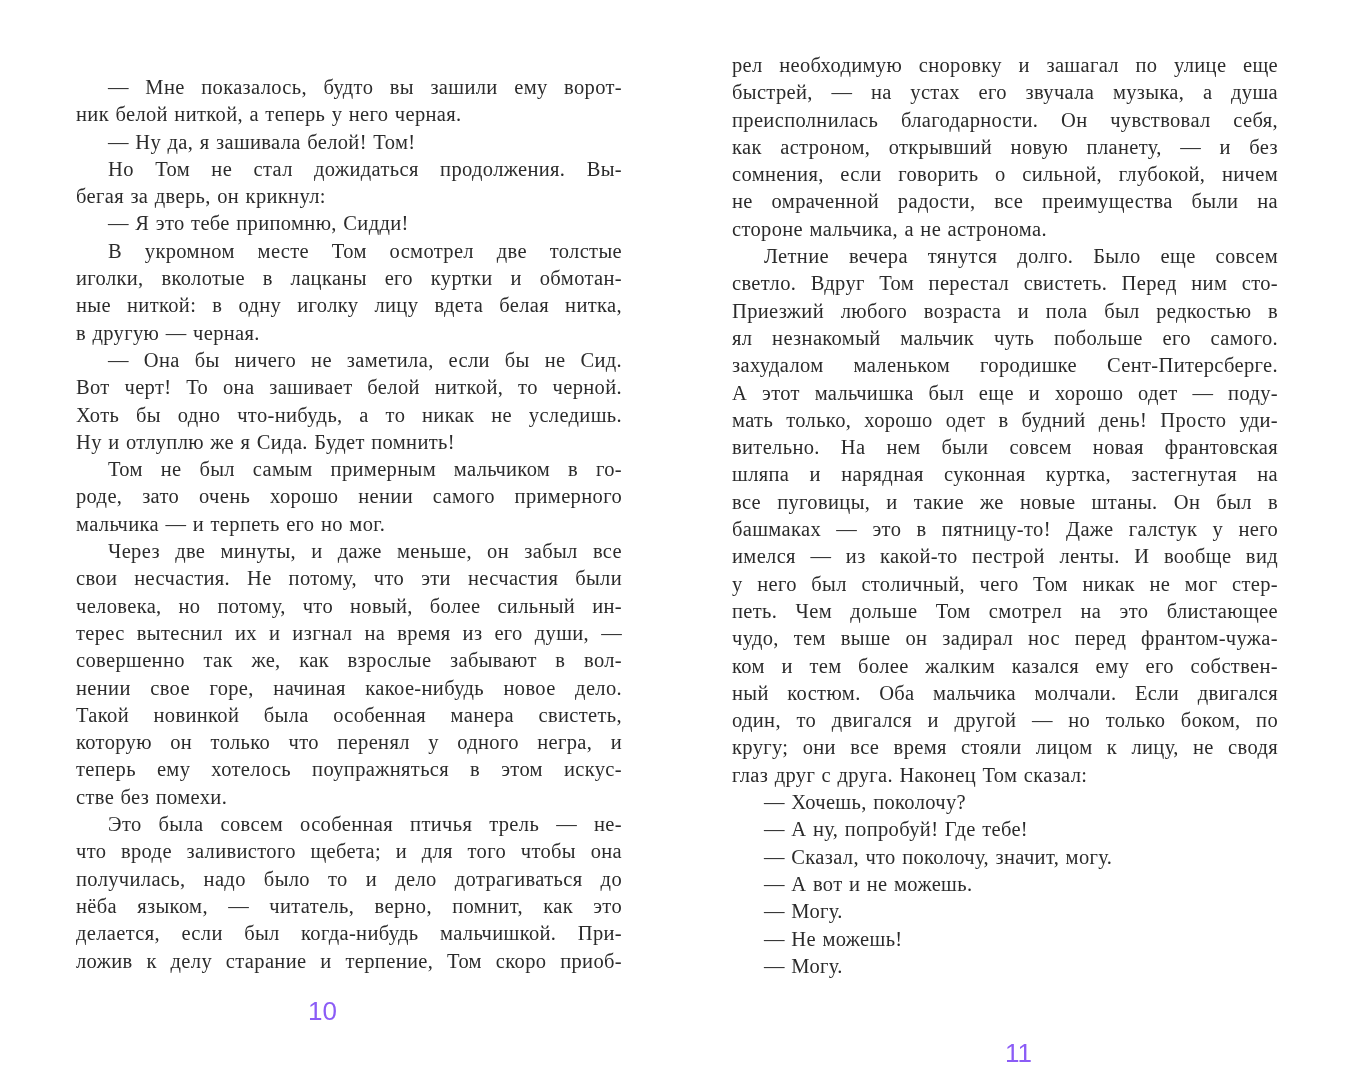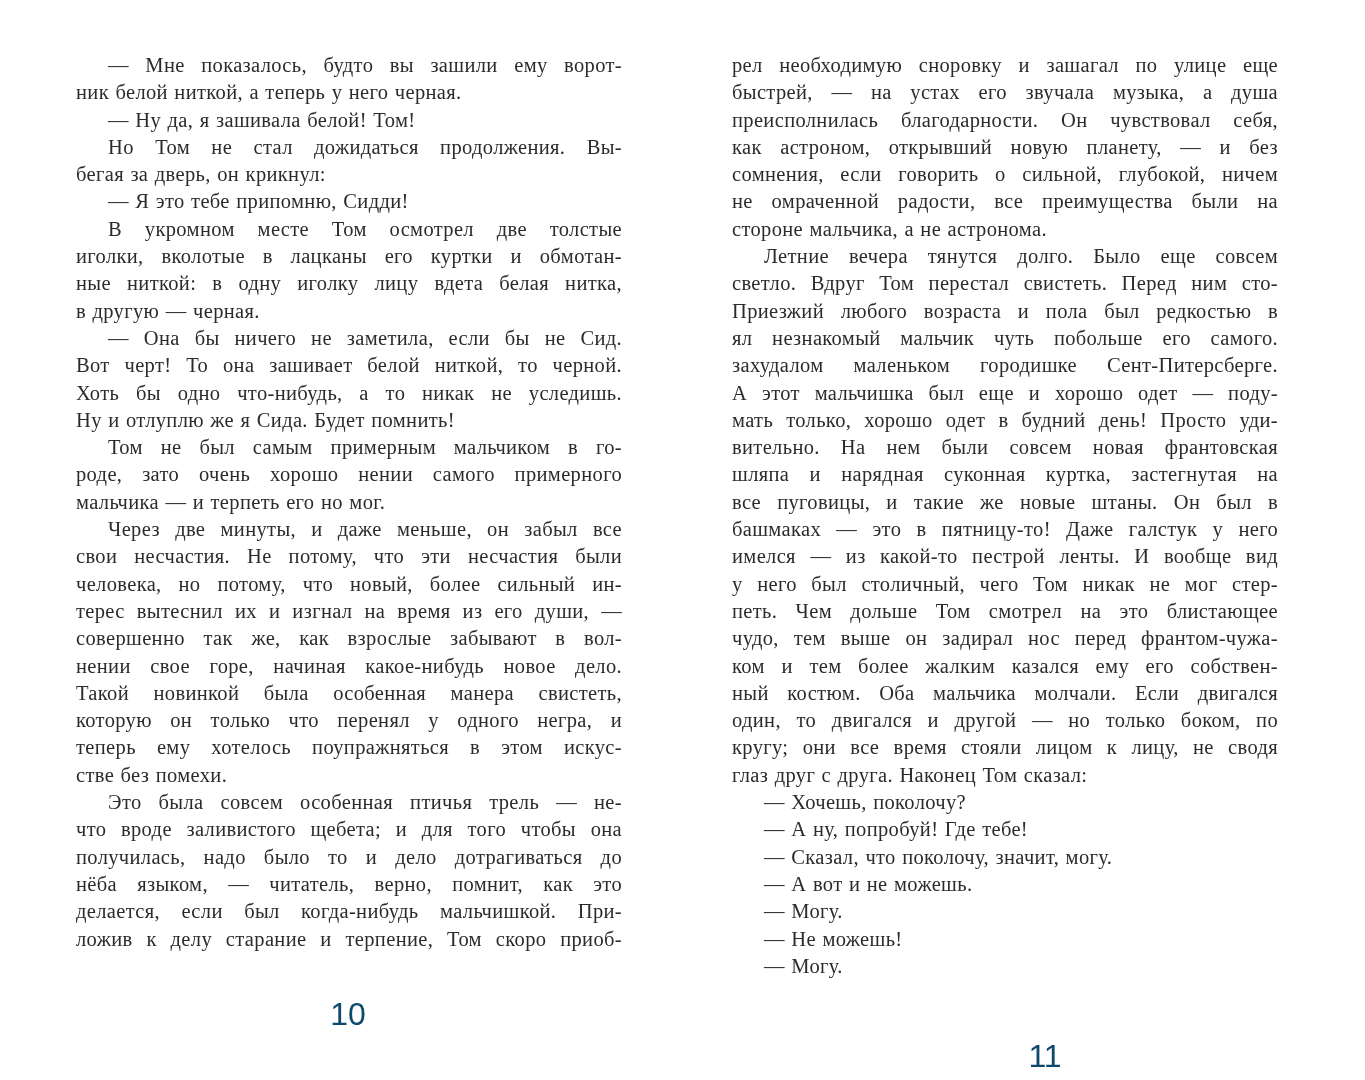--- a/index.html
+++ b/index.html
@@ -13,37 +13,37 @@
   .page {
     position: absolute; top: 52px;
     width: 546px;
     font-family: "Liberation Serif", "DejaVu Serif", serif;
     font-size: 20.5px;
     line-height: 27.3px;
     letter-spacing: 0.35px;
     word-spacing: 1px;
     color: #2b2b2b;
   }
-  .page.left { left: 76px; }
+  .page.left { left: 76px; margin-top: 22px; }
   .page.right { left: 732px; }
   .line {
     display: block;
     height: 27.3px;
     white-space: nowrap;
     text-align: justify;
     text-align-last: justify;
   }
   .line.last { text-align-last: left; }
   .line.indent { padding-left: 32px; }
   .page-number {
     position: absolute; top: 996px;
     font-family: "Liberation Sans", "DejaVu Sans", sans-serif;
-    font-size: 32px;
-    color: #0c4a6e;
-    width: 80px; text-align: center;
+    font-size: 26px;
+    color: #8b5cf6;
+    width: 80px; text-align: left;
   }
   .page-number.left { left: 308px; }
   .page-number.right { left: 1005px; margin-top: 42px; }
   .gutter {
     position: absolute; left: 682px; top: 0; width: 1px; height: 1080px;
     background: rgba(0,0,0,0.0);
   }
 </style>
 </head>
 <body>

